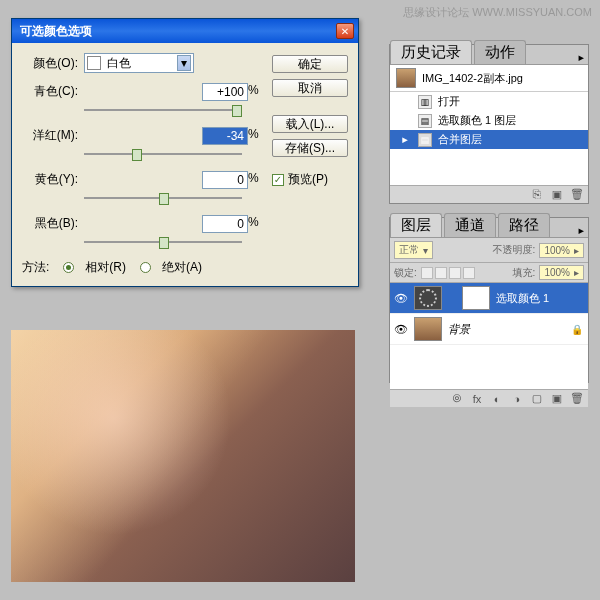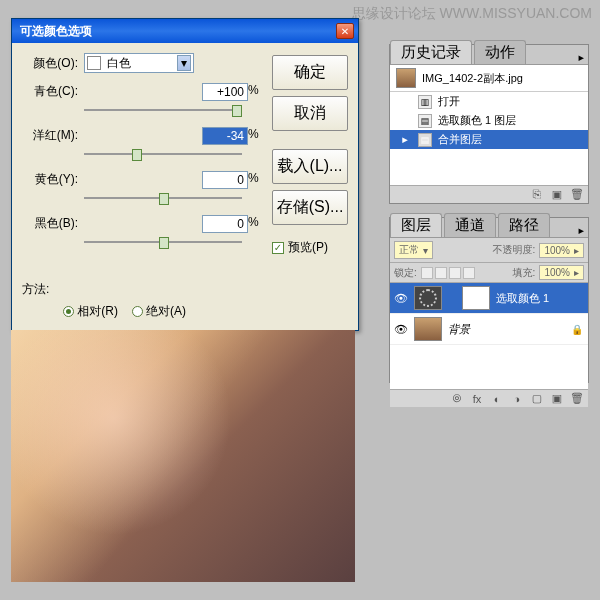--- a/index.html
+++ b/index.html
@@ -1,18 +1,18 @@
 <!DOCTYPE html>
 <html><head>
 <meta charset="utf-8">
 <style>
 * { box-sizing: border-box; margin: 0; padding: 0; font-family: "Microsoft YaHei", sans-serif; }
 body { background: #bfbfbf; width: 600px; height: 600px; position: relative; overflow: hidden; }
 
-.watermark { position: absolute; top: 5px; right: 8px; font-size: 14px; color: #999; }
+.watermark { position: absolute; top: 5px; right: 8px; font-size: 11px; color: #999; }
 
 .dialog { position: absolute; left: 11px; top: 18px; width: 348px; background: #ece9d8; border: 1px solid #003c74; box-shadow: 2px 2px 4px rgba(0,0,0,0.3); }
 .titlebar { height: 24px; background: linear-gradient(#0a55d8, #2b75e8, #0a55d8); display: flex; align-items: center; padding: 0 4px; color: white; font-size: 12px; }
 .titlebar .title-text { flex: 1; padding-left: 4px; font-weight: bold; }
 .close-btn { width: 18px; height: 16px; background: linear-gradient(#f49a7e, #d83d19); border: 1px solid #8b2a11; border-radius: 2px; display: flex; align-items: center; justify-content: center; color: white; font-size: 10px; cursor: pointer; }
 
 .dialog-body { padding: 10px; display: flex; gap: 10px; font-size: 12px; }
 .left-col { flex: 1; }
 .colorsel-row { display: flex; align-items: center; gap: 6px; margin-bottom: 10px; }
 .colorsel-row .lbl { width: 56px; text-align: right; }
@@ -24,26 +24,26 @@
 .slider-row .lbl { width: 56px; text-align: right; }
 .num-box { width: 46px; height: 18px; border: 1px solid #7f9db9; background: white; text-align: right; padding-right: 3px; line-height: 16px; }
 .num-box.selected { background: #316ac5; color: white; }
 .pct { width: 14px; }
 
 .slider { margin: 0 0 12px 62px; width: 158px; height: 12px; position: relative; }
 .slider-track { position: absolute; top: 6px; left: 0; right: 0; height: 2px; background: #999; }
 .slider-thumb { position: absolute; top: 2px; width: 10px; height: 12px; background: #d4e5c7; border: 1px solid #5a8a3d; }
 
 .method-row { margin-top: 8px; display: flex; align-items: center; gap: 14px; font-size: 12px; }
-.radio { display: flex; align-items: center; gap: 3px; margin-top: 44px; }
+.radio { display: flex; align-items: center; gap: 11px; }
 .radio-dot { width: 11px; height: 11px; border: 1px solid #5a7b3a; border-radius: 50%; background: white; display: flex; align-items: center; justify-content: center; }
 .radio-dot.on::after { content: ""; width: 5px; height: 5px; border-radius: 50%; background: #4a7a2a; }
 
 .right-col { width: 76px; display: flex; flex-direction: column; gap: 6px; padding-top: 2px; }
-.btn { height: 35px; border: 1px solid #8a8a8a; background: linear-gradient(#fdfdfd,#ece9d8); border-radius: 2px; font-size: 16px; display: flex; align-items: center; justify-content: center; cursor: pointer; }
+.btn { height: 18px; border: 1px solid #8a8a8a; background: linear-gradient(#fdfdfd,#ece9d8); border-radius: 2px; font-size: 12px; display: flex; align-items: center; justify-content: center; cursor: pointer; }
 .checkbox-row { display: flex; align-items: center; gap: 4px; font-size: 12px; margin-top: 8px; }
 .cb { width: 12px; height: 12px; border: 1px solid #5a8a3d; background: white; display: flex; align-items: center; justify-content: center; color: #4a7a2a; font-size: 10px; }
 
 .photo { position: absolute; left: 11px; top: 330px; width: 344px; height: 252px; background: linear-gradient(135deg, #e8c090 0%, #d4a070 30%, #8a6050 55%, #5a4040 100%); overflow: hidden; }
 .photo::after { content:""; position:absolute; inset:0; background: radial-gradient(circle at 30% 35%, rgba(255,220,200,0.6) 0%, transparent 40%), linear-gradient(125deg, rgba(255,230,190,0.5), transparent 50%); }
 
 .panel { position: absolute; background: #d6d6d6; border: 1px solid #888; font-size: 11px; }
 .panel-tabs { display: flex; background: #c8c8c8; border-bottom: 1px solid #999; height: 20px; align-items: flex-end; }
 .tab { padding: 2px 10px; background: #d6d6d6; border: 1px solid #999; border-bottom: none; margin-right: 2px; border-radius: 3px 3px 0 0; font-size: 15px; cursor: pointer; }
 .tab.inactive { background: #bbb; }

